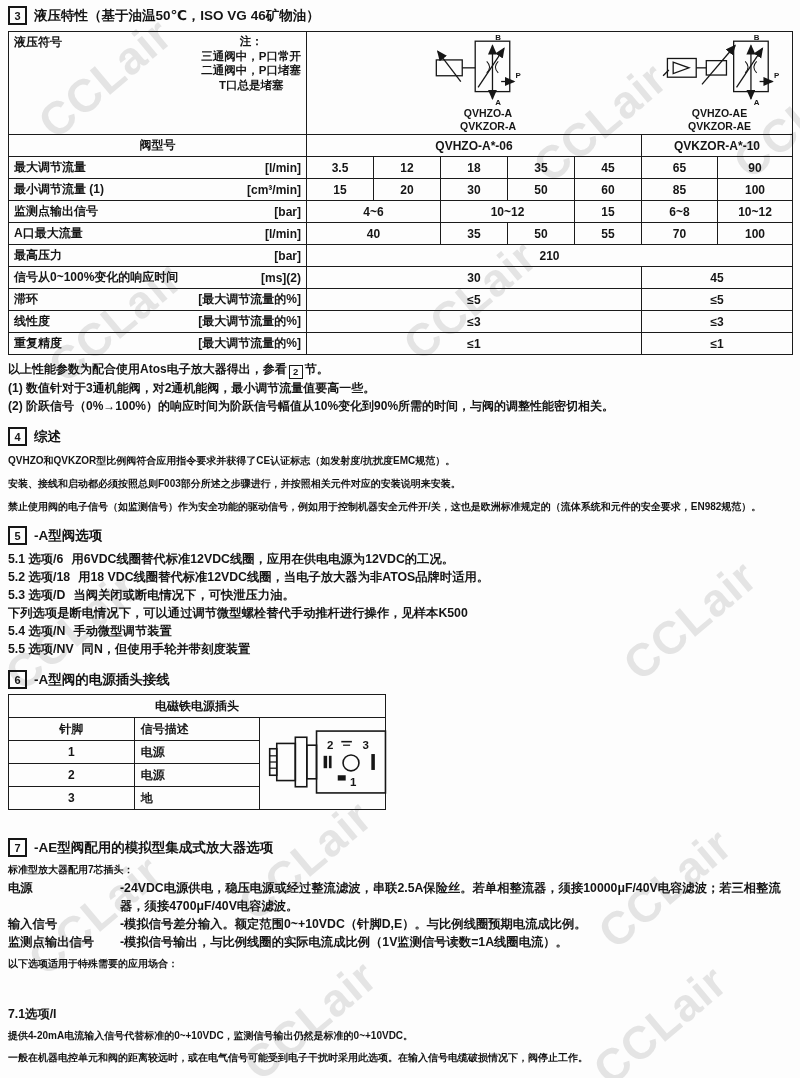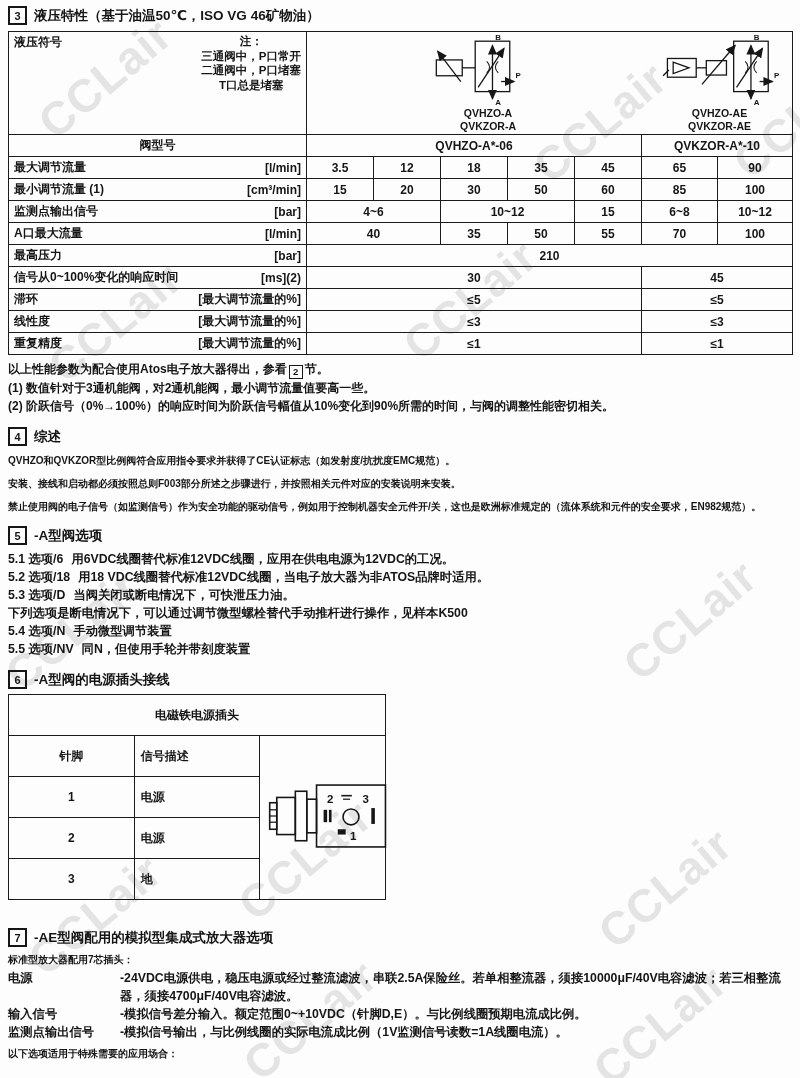--- a/index.html
+++ b/index.html
@@ -51,21 +51,21 @@
   .para{font-size:10px;line-height:18px;}
   .sec4{margin-top:12px;}
   .sec4 .para{margin-top:5px;}
   .sec5{margin-top:10px;}
   .sec5 .lines{margin-top:5px;}
   .opt-line{font-size:12.3px;line-height:18px;}
   .opt-line b{margin-right:8px;}
   
   .sec6{margin-top:12px;}
   table.plug{border-collapse:collapse;table-layout:fixed;width:378px;margin-top:5px;}
-  table.plug td{border:1.6px solid #1b1b1b;font-size:12px;font-weight:700;padding:10px 6px;height:20px;background:transparent;}
+  table.plug td{border:1.6px solid #1b1b1b;font-size:12px;font-weight:700;padding:1px 6px;height:20px;background:transparent;}
   td.plug-head{text-align:center;}
   td.pin{text-align:center;width:40px;}
   td.sig{width:152px;}
   td.conn{text-align:center;vertical-align:middle;}
   
   .sec7{margin-top:28px;}
   .sec7 .para{margin-top:4px;}
   .termrow{display:flex;font-size:12.3px;line-height:18px;}
   .term{flex:0 0 112px;}
   .desc{flex:1;}

